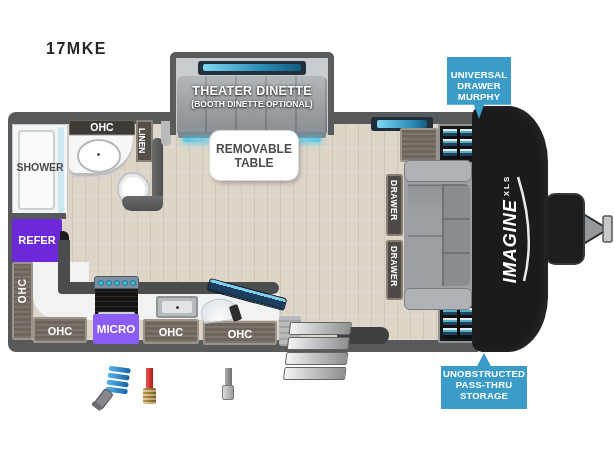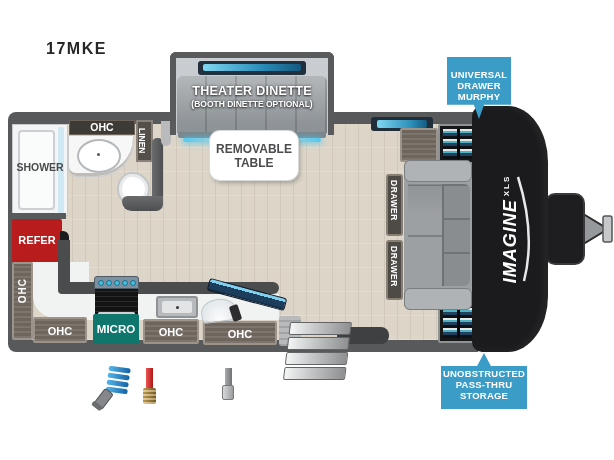--- a/index.html
+++ b/index.html
@@ -76,21 +76,21 @@
           border-radius:46% 54% 54% 46% / 50% 50% 50% 50%;box-sizing:border-box;z-index:3;
           box-shadow:inset 0 0 0 3px #e9eaeb;}
   .bath-wall-v{left:152px;top:138px;width:11px;height:64px;background:linear-gradient(90deg,#6a6b6d,#4e4f51);
                border-radius:5px 5px 0 0;z-index:4;}
   .bath-wall-c{left:122px;top:196px;width:41px;height:15px;background:linear-gradient(#6a6b6d,#4e4f51);
                border-radius:8px 0 10px 14px;z-index:4;}
   .bath-wall-stub{left:161px;top:121px;width:10px;height:25px;background:#b9babc;border-radius:0 0 5px 5px;z-index:4;}
 
   
   .wall-strip{left:12px;top:213px;width:54px;height:6px;background:#58595b;z-index:3;}
-  .refer{left:12px;top:219px;width:50px;height:43px;background:#b91c1c;border-radius:2px;z-index:3;}
+  .refer{left:12px;top:219px;width:50px;height:43px;background:#6d28d9;border-radius:2px;z-index:3;}
   .refer span{display:block;font-size:11px;line-height:43px;}
   .refer::after{content:"";position:absolute;right:-7px;top:12px;width:9px;height:18px;background:#1c1c1e;
                 border-radius:0 6px 6px 0;}
   .ohc-left{left:12px;top:262px;width:21px;height:78px;z-index:3;}
   .ohc-left span{font-size:10px;letter-spacing:1px;position:absolute;left:3px;top:14px;}
 
   
   .counter-white-corner{left:33px;top:262px;width:56px;height:56px;background:#f1f2f2;
                         border-radius:0 0 0 22px;z-index:3;}
   .counter-white-run{left:86px;top:294px;width:193px;height:26px;background:#f1f2f2;z-index:3;}
@@ -111,21 +111,21 @@
   .sink-cover{left:201px;top:299px;width:33px;height:21px;background:
         radial-gradient(ellipse at 50% 100%,rgba(255,255,255,.95),rgba(210,218,224,.8));
         border:1px solid #b9c2c8;border-radius:50% 50% 4px 4px;opacity:.9;transform:rotate(-8deg);z-index:5;}
   .tv-arm{left:231px;top:305px;width:9px;height:16px;background:#2d2d2f;transform:rotate(-18deg);z-index:5;border-radius:2px;}
   .tv{left:207px;top:288px;width:80px;height:13px;border-radius:3px;transform:rotate(15deg);z-index:6;
       background:linear-gradient(#7fd0ef 0 3px,#1c3e5c 3px 80%,#0d2033);border:1px solid #0b1a29;box-sizing:border-box;}
   .cab-row{z-index:4;}
   .cab-row span{display:block;font-size:11px;}
   .cab1{left:33px;top:317px;width:54px;height:26px;}
   .cab1 span{line-height:24px;}
-  .micro{left:93px;top:314px;width:46px;height:30px;background:#0f766e;border-radius:2px;z-index:5;}
+  .micro{left:93px;top:314px;width:46px;height:30px;background:#8b5cf6;border-radius:2px;z-index:5;}
   .micro span{display:block;font-size:11.5px;line-height:30px;}
   .cab2{left:143px;top:319px;width:56px;height:25px;}
   .cab2 span{line-height:23px;}
   .cab3{left:203px;top:321px;width:74px;height:24px;}
   .cab3 span{line-height:22px;}
   .door-frame{left:279px;top:316px;width:22px;height:30px;background:#b9babc;border-radius:3px;z-index:5;
       background-image:repeating-linear-gradient(0deg,rgba(0,0,0,.12) 0 2px,rgba(0,0,0,0) 2px 6px);}
 
   
   .rtable{left:210px;top:131px;width:88px;height:49px;background:#fff;border-radius:10px;z-index:6;

